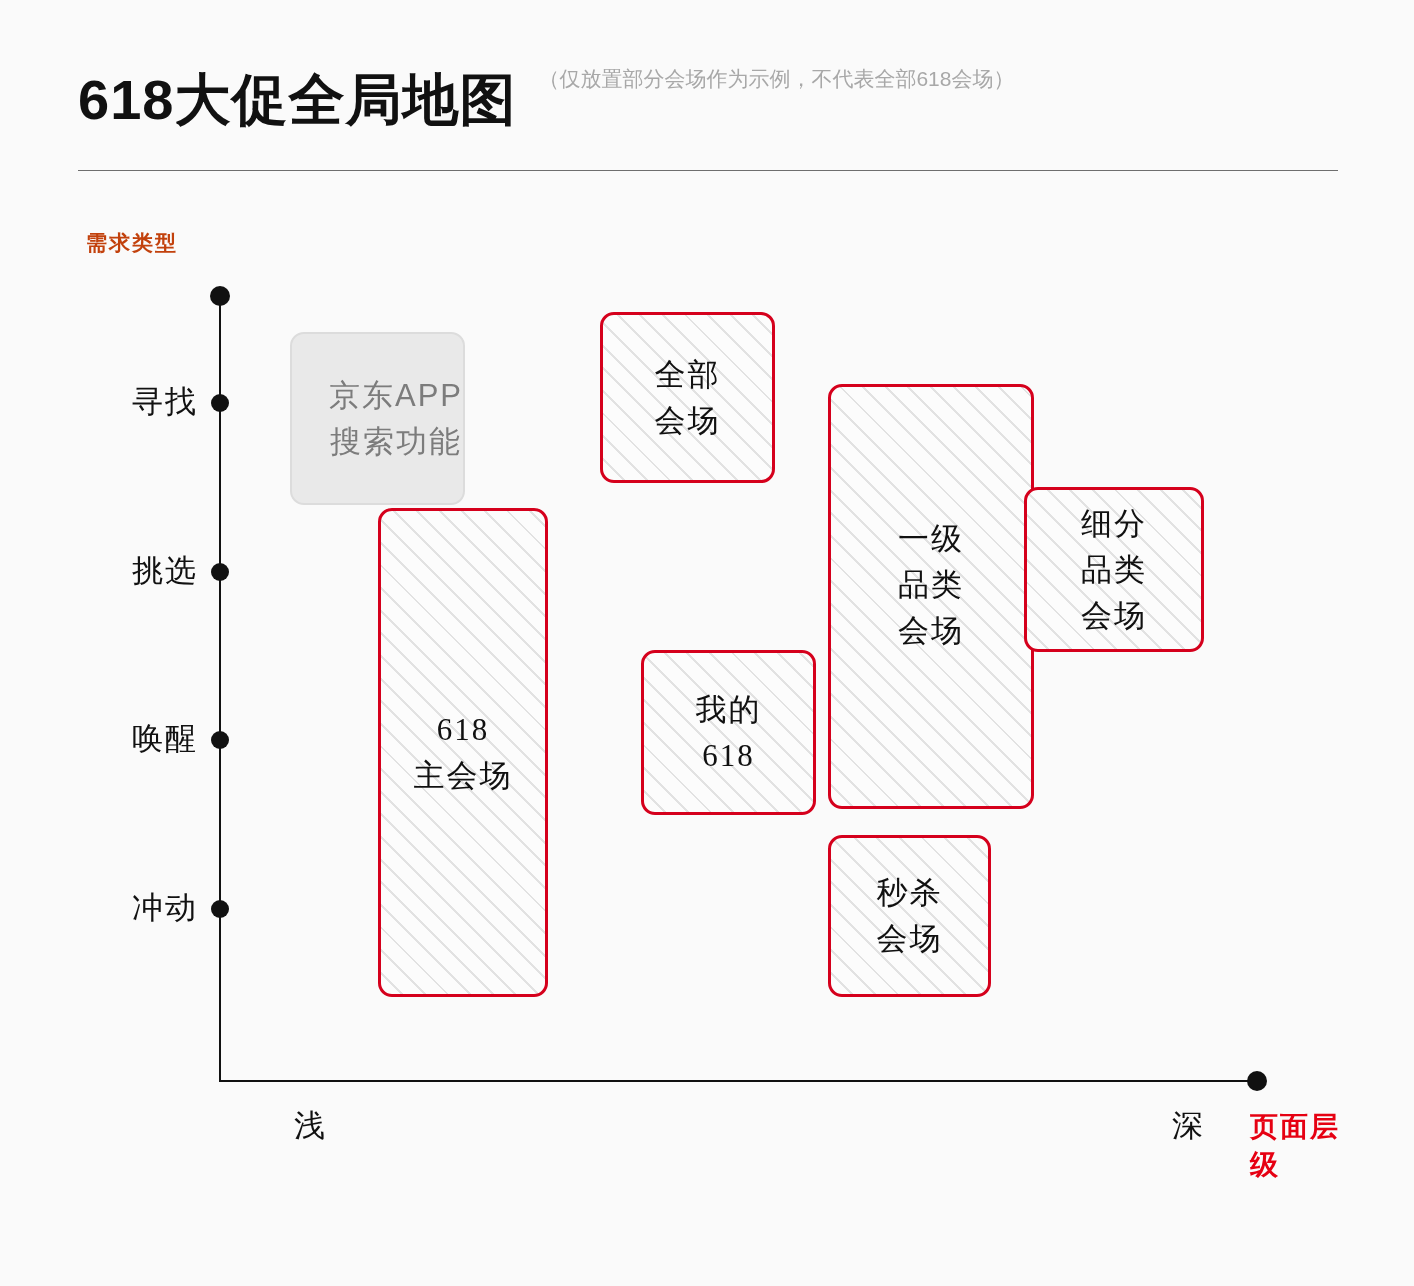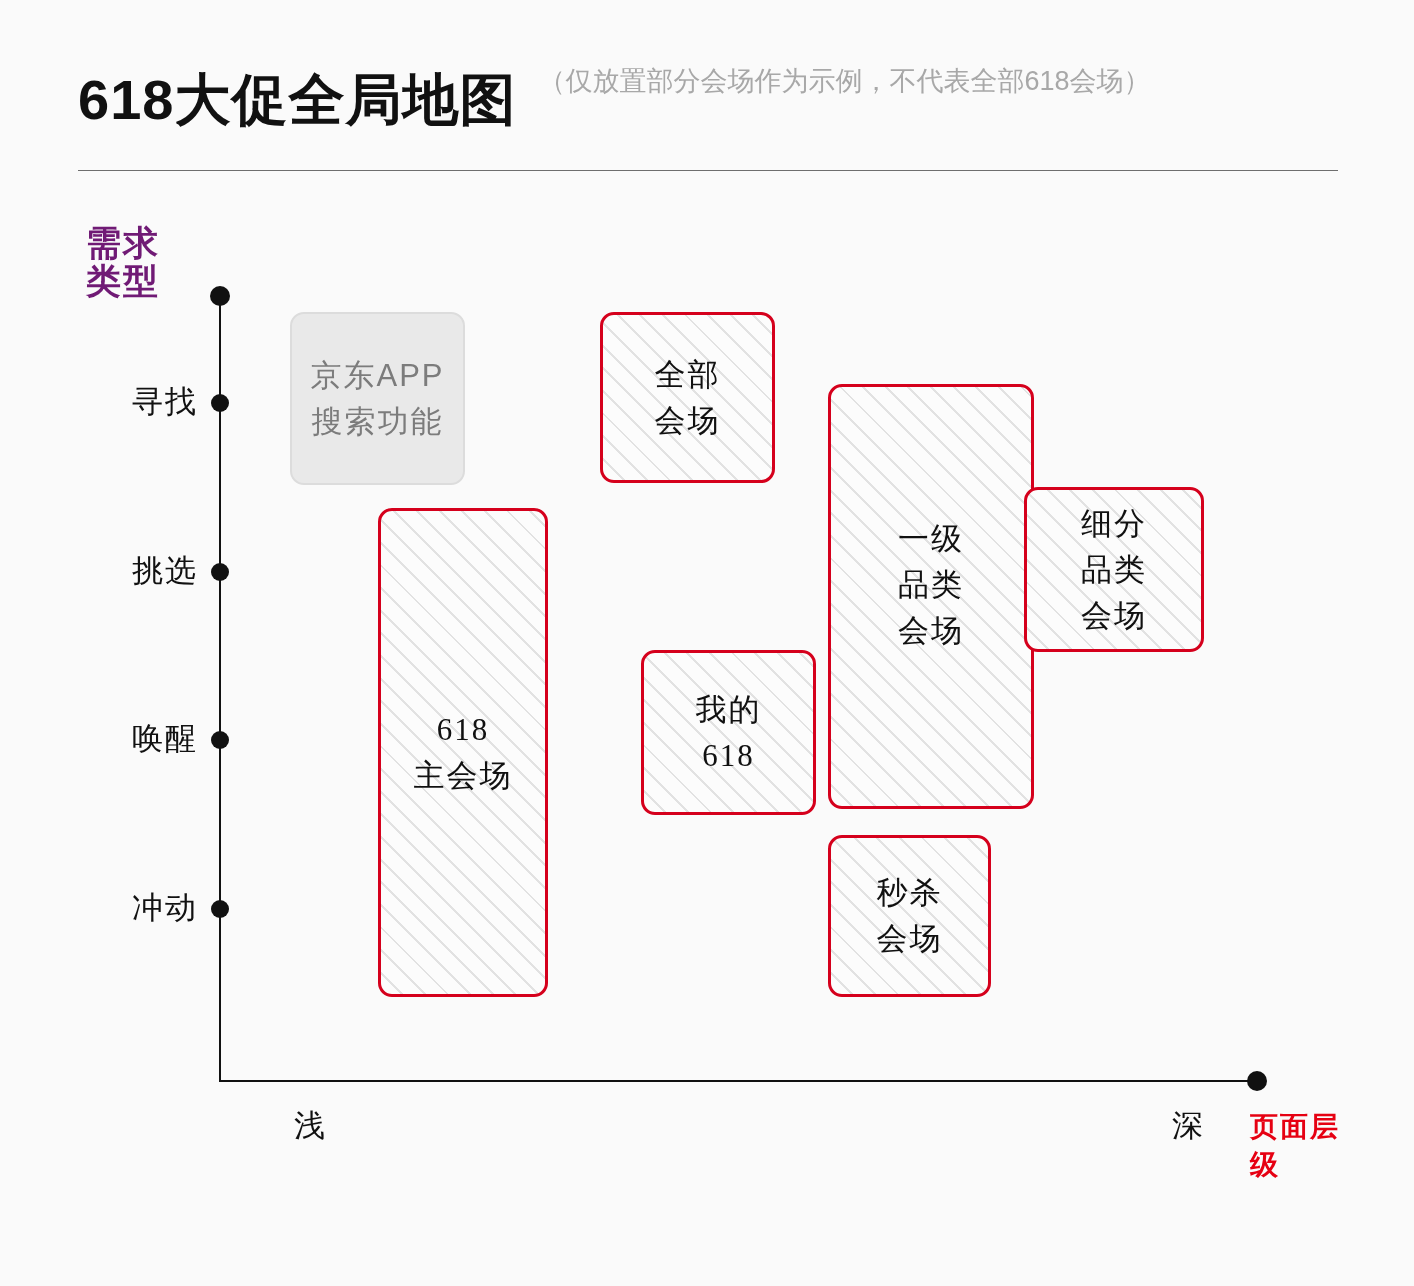--- a/index.html
+++ b/index.html
@@ -33,21 +33,21 @@
   }
   .page-title {
     font-size: 56px;
     font-weight: bold;
     color: #111111;
     letter-spacing: 1px;
     line-height: 1;
     white-space: nowrap;
   }
   .page-subtitle {
-    font-size: 27px;
+    font-size: 21px;
     color: #a8a8a8;
     margin-left: 22px;
     white-space: nowrap;
     line-height: 1;
     position: relative;
     top: -4px;
   }
   .header-divider {
     position: absolute;
     left: 78px;
@@ -82,24 +82,24 @@
     border-radius: 50%;
   }
 
   
   .y-axis-title {
     position: absolute;
     left: 86px;
     top: 224px;
     width: 100px;
     text-align: left;
-    font-size: 35px;
+    font-size: 21px;
     font-weight: bold;
     line-height: 38px;
-    color: #701a75;
+    color: #c2410c;
     letter-spacing: 2px;
   }
   .y-tick-label {
     position: absolute;
     width: 110px;
     text-align: right;
     font-size: 31px;
     color: #111111;
     letter-spacing: 2px;
     line-height: 1;
@@ -194,21 +194,21 @@
 
   <div class="axis-dot" style="left:211px; top:900px; width:18px; height:18px;"></div>
   <div class="y-tick-label" style="left:88px; top:892px;">冲动</div>
 
   <div class="axis-h"></div>
   <div class="axis-dot" style="left:1247px; top:1071px;"></div>
   <div class="x-tick-label" style="left:294px; top:1110px;">浅</div>
   <div class="x-tick-label" style="left:1172px; top:1110px;">深</div>
   <div class="x-axis-title">页面层级</div>
 
-  <div class="node flat-gray" style="left:290px; top:312px; width:175px; height:173px;">
+  <div class="node flat-gray" style="left:290px; top:332px; width:175px; height:173px;justify-content:flex-end;">
     <div class="node-label">京东APP
 搜索功能</div>
   </div>
 
   <div class="node hatched" style="left:378px; top:508px; width:170px; height:489px;">
     <div class="node-label">618
 主会场</div>
   </div>
 
   <div class="node hatched" style="left:600px; top:312px; width:175px; height:171px;">

